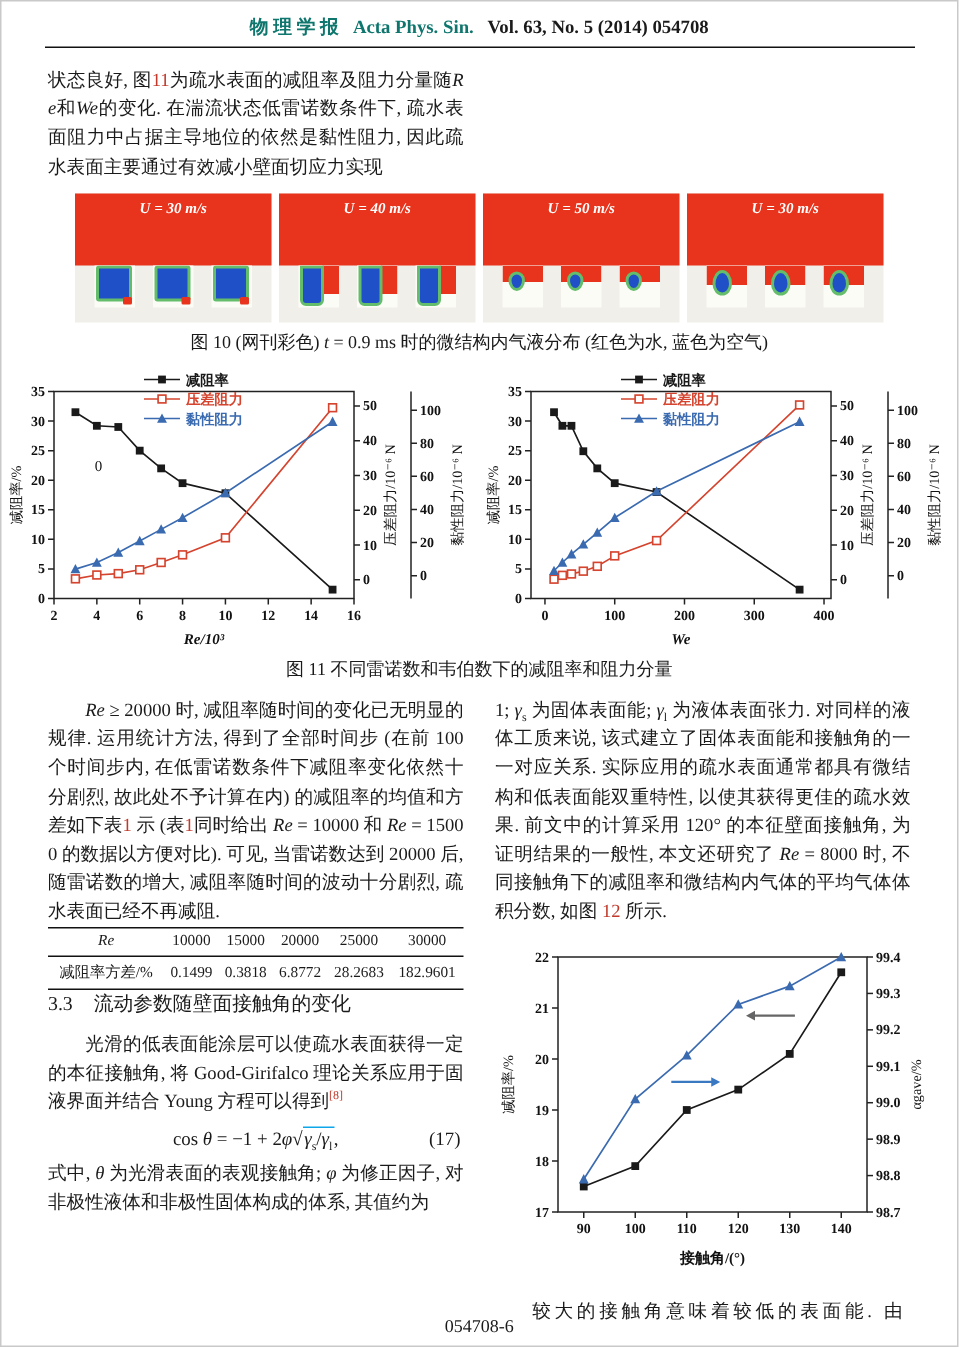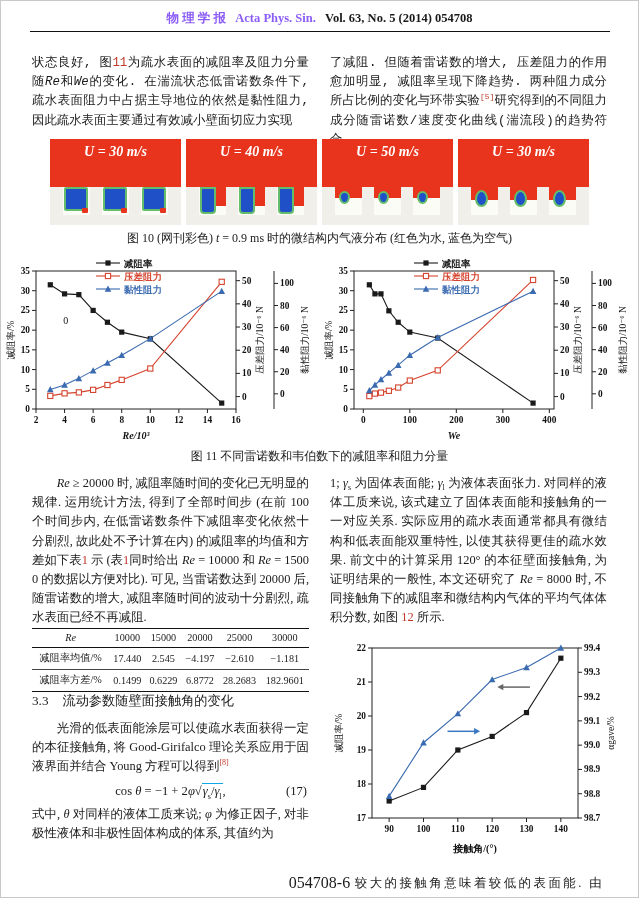--- a/index.html
+++ b/index.html
@@ -5,36 +5,36 @@
   html,body{margin:0;padding:0;}
   body{width:639px;height:898px;overflow:hidden;background:#fff;border:1px solid #c9c9c9;box-sizing:border-box;
        font-family:"Liberation Serif","DejaVu Serif",serif;color:#1a1a1a;position:relative;}
   .red{color:#c0392b;}
   .it{font-style:italic;}
   .sup{font-size:8px;vertical-align:super;line-height:0;}
   .subn{font-size:8px;vertical-align:sub;line-height:0;}
 
   
   .hdr{padding-top:9px;text-align:center;font-size:12.5px;font-weight:bold;}
-  .hdr .blue{color:#8b5cf6;}
+  .hdr .blue{color:#0f766e;}
   .hdr-rule{width:580px;margin:4px auto 0 auto;border-bottom:1.6px solid #111;}
 
   
   .cols{display:flex;justify-content:space-between;padding:0 31px;}
   .col{width:277px;}
   .para{font-size:12.4px;line-height:19.2px;text-align:justify;word-break:break-all;}
   .indent{text-indent:2em;}
-  .row1{margin-top:22px;height:78px;font-family:Liberation Mono, monospace;}
+  .row1{margin-top:12px;height:78px;}
 
   
   .fig10{margin-top:7px;display:flex;justify-content:center;gap:5px;}
   .panel{width:131px;height:86px;position:relative;background:#f0efe9;}
   .panel .water{position:absolute;top:0;left:0;right:0;height:48px;background:#e8341c;}
   .panel .plabel{position:absolute;top:5px;width:100%;text-align:center;color:#fff;
-                 font-size:14px;font-weight:bold;font-style:italic;}
+                 font-size:10px;font-weight:bold;font-style:italic;}
   .strip{position:absolute;top:48px;left:0;right:0;bottom:0;}
   .groove{position:absolute;top:0;width:27px;height:28px;background:#fcfcf6;overflow:hidden;}
   .gp1{left:13px}.gp2{left:52px}.gp3{left:91px}
   .v1 .blob{position:absolute;left:1px;right:2px;top:0;bottom:4px;background:#2050c8;border:2px solid #63bd6a;border-radius:2px;}
   .v1 .dot{position:absolute;right:2px;bottom:2px;width:6px;height:5px;background:#e8341c;border-radius:1px;}
   .v2 .blob{position:absolute;left:1px;top:0;width:12px;height:23px;background:#2050c8;border:2px solid #63bd6a;border-radius:0 0 4px 4px;}
   .v2 .red2{position:absolute;right:0;top:0;width:11px;height:19px;background:#e8341c;}
   .v3 .cap{position:absolute;top:0;left:0;right:0;height:11px;background:#e8341c;}
   .v3 .blob{position:absolute;left:4px;top:4px;width:7px;height:9px;background:#2050c8;border:2px solid #63bd6a;border-radius:50% 50% 50% 50%/45% 45% 55% 55%;}
   .v4 .cap{position:absolute;top:0;left:0;right:0;height:13px;background:#e8341c;}
@@ -58,35 +58,34 @@
 
   .h33{font-size:13.2px;font-weight:normal;}
   .h33 .num{margin-right:14px;}
   .p-low{margin-top:9px;}
   .eqrow{position:relative;margin:8px 0 6px 0;font-size:12.6px;text-align:center;}
   .radicand{border-top:1px solid #0ea5e9;padding:0 1px;}
   .eqnum{position:absolute;right:2px;top:0;text-align:right;}
   .fig12wrap{margin-top:8px;text-align:center;}
   .lastline{margin-top:14px;letter-spacing:2.5px;}
 
-  .footer{position:absolute;bottom:5px;width:100%;text-align:center;font-size:16px;}
+  .footer{position:absolute;bottom:5px;width:100%;text-align:center;font-size:12px;}
 </style>
 </head>
 <body>
 
 <div class="hdr">
   <span class="blue">物 理 学 报</span>&nbsp;&nbsp;
   <span class="blue">Acta Phys. Sin.</span>&nbsp;&nbsp;
   <span>Vol. 63, No. 5 (2014)   054708</span>
 </div>
 <div class="hdr-rule"></div>
 
 <div class="cols row1">
   <div class="col para"><span>状态良好, 图</span><span class="red">11</span><span>为疏水表面的减阻率及阻力分量随</span><span class="it">Re</span><span>和</span><span class="it">We</span><span>的变化. 在湍流状态低雷诺数条件下, 疏水表面阻力中占据主导地位的依然是黏性阻力, 因此疏水表面主要通过有效减小壁面切应力实现</span></div>
-  <div class="col para"><span>了减阻. 但随着雷诺数的增大, 压差阻力的作用愈加明显, 减阻率呈现下降趋势. 两种阻力成分所占比例的变化与环带实验</span><span class="red sup">[5]</span><span>研究得到的不同阻力成分随雷诺数/速度变化曲线(湍流段)的趋势符合.</span></div>
 </div>
 
 <div class="fig10">
   <div class="panel v1">
     <div class="water"></div>
     <div class="plabel">U = 30 m/s</div>
     <div class="strip">
       <div class="groove gp1">
           <span class="blob"></span>
           <span class="dot"></span>
@@ -366,46 +365,38 @@
             <th class="it">Re</th>
             <th>10000</th>
             <th>15000</th>
             <th>20000</th>
             <th>25000</th>
             <th>30000</th>
           </tr>
         </thead>
       <tbody>
           <tr>
-            <td>减阻率均值/%</td>
-            <td>17.440</td>
-            <td>2.545</td>
-            <td>−4.197</td>
-            <td>−2.610</td>
-            <td>−1.181</td>
-          </tr>
-          <tr>
             <td>减阻率方差/%</td>
             <td>0.1499</td>
-            <td>0.6229</td>
+            <td>0.3818</td>
             <td>6.8772</td>
             <td>28.2683</td>
             <td>182.9601</td>
           </tr>
         </tbody>
     </table>
     <div class="h33">
       <span class="num">3.3</span><span>流动参数随壁面接触角的变化</span>
     </div>
     <div class="para indent p-low"><span>光滑的低表面能涂层可以使疏水表面获得一定的本征接触角, 将 Good-Girifalco 理论关系应用于固液界面并结合 Young 方程可以得到</span><span class="red sup">[8]</span></div>
     <div class="eqrow">
       <span><span>cos </span><span class="it">θ</span><span> = −1 + 2</span><span class="it">φ</span></span><span class="radical">√</span><span class="radicand"><span class="it">γ</span><span class="subn">s</span><span>/</span><span class="it">γ</span><span class="subn">l</span></span><span>,</span>
       <span class="eqnum">(17)</span>
     </div>
-    <div class="para"><span>式中, </span><span class="it">θ</span><span> 对同样的液体工质来说; </span><span class="it">φ</span><span> 为修正因子, 对非极性液体和非极性固体构成的体系, 其值约为</span></div>
+    <div class="para"><span>式中, </span><span class="it">θ</span><span> 为光滑表面的表观接触角; </span><span class="it">φ</span><span> 为修正因子, 对非极性液体和非极性固体构成的体系, 其值约为</span></div>
   </div>
   <div class="col">
     <div class="para"><span>1; </span><span class="it">γ</span><span class="subn">s</span><span> 为固体表面能; </span><span class="it">γ</span><span class="subn">l</span><span> 为液体表面张力. 对同样的液体工质来说, 该式建立了固体表面能和接触角的一一对应关系. 实际应用的疏水表面通常都具有微结构和低表面能双重特性, 以使其获得更佳的疏水效果. 前文中的计算采用 120° 的本征壁面接触角, 为证明结果的一般性, 本文还研究了 </span><span class="it">Re</span><span> = 8000 时, 不同接触角下的减阻率和微结构内气体的平均气体体积分数, 如图 </span><span class="red">12</span><span> 所示.</span></div>
     <div class="fig12wrap">
       <svg id="fig12-svg" width="300" height="220" viewBox="0 0 300 220">
           <rect x="42" y="12" width="206" height="170" fill="none" stroke="#222" stroke-width="1"></rect>
           <line x1="59.166666666666664" y1="182" x2="59.166666666666664" y2="186" stroke="#222" stroke-width="1"></line>
           <text x="59.166666666666664" y="196" text-anchor="middle" font-size="9.3px" font-weight="bold" fill="#111">90</text>
           <line x1="93.5" y1="182" x2="93.5" y2="186" stroke="#222" stroke-width="1"></line>
           <text x="93.5" y="196" text-anchor="middle" font-size="9.3px" font-weight="bold" fill="#111">100</text>

